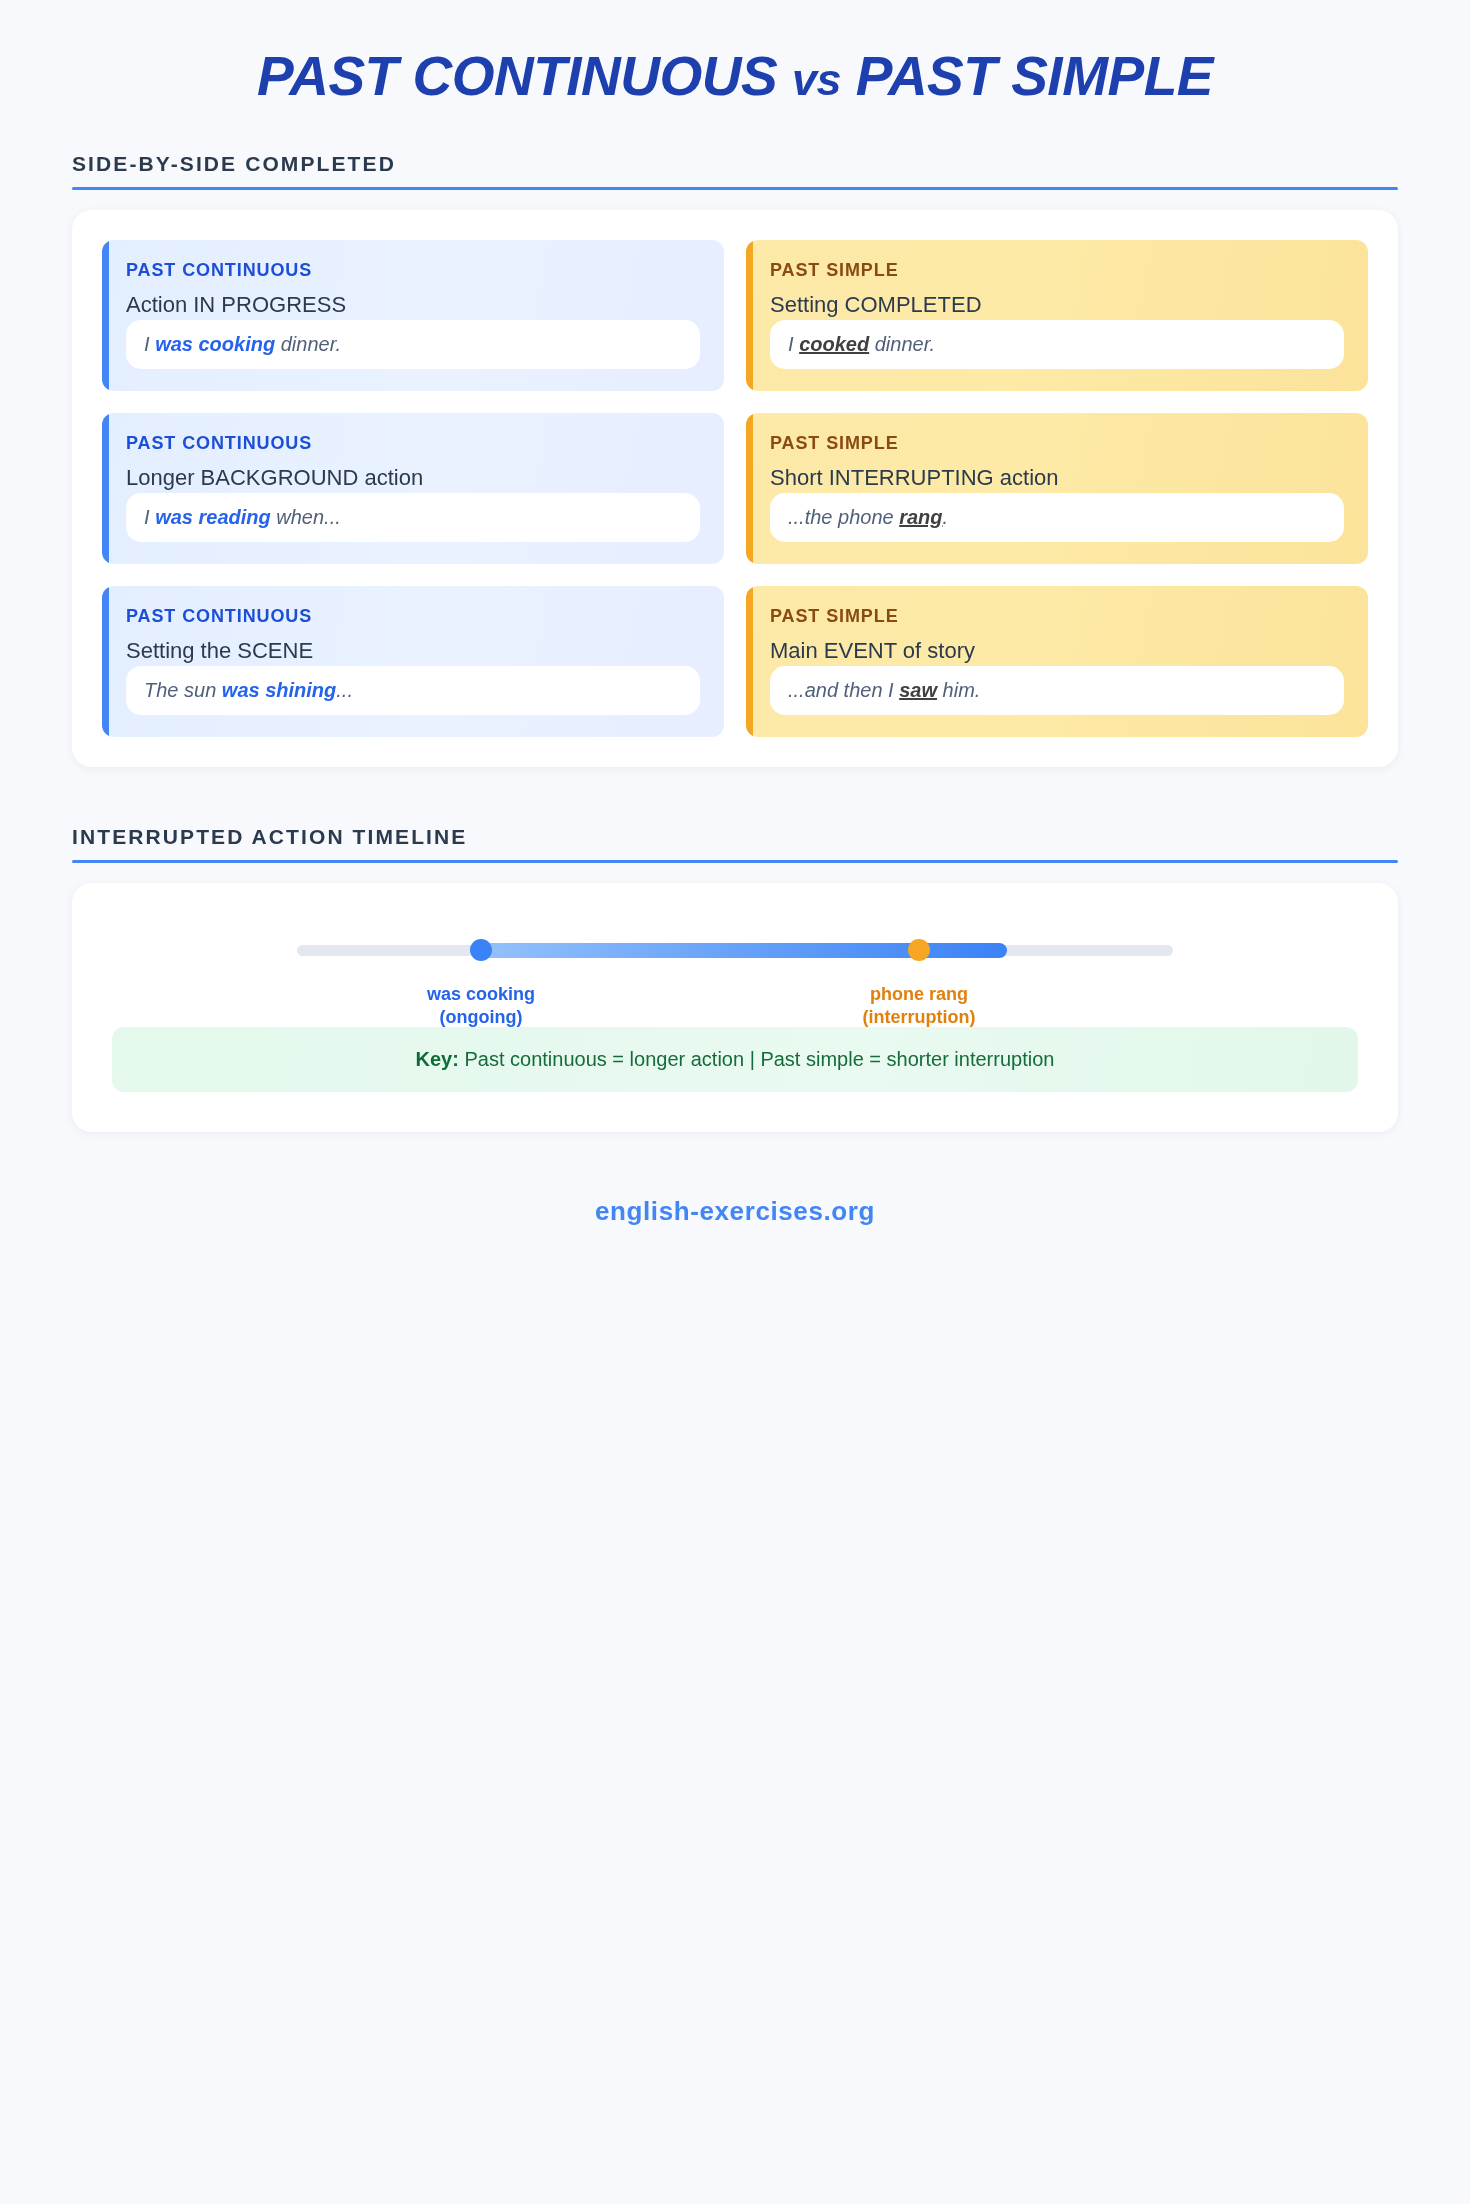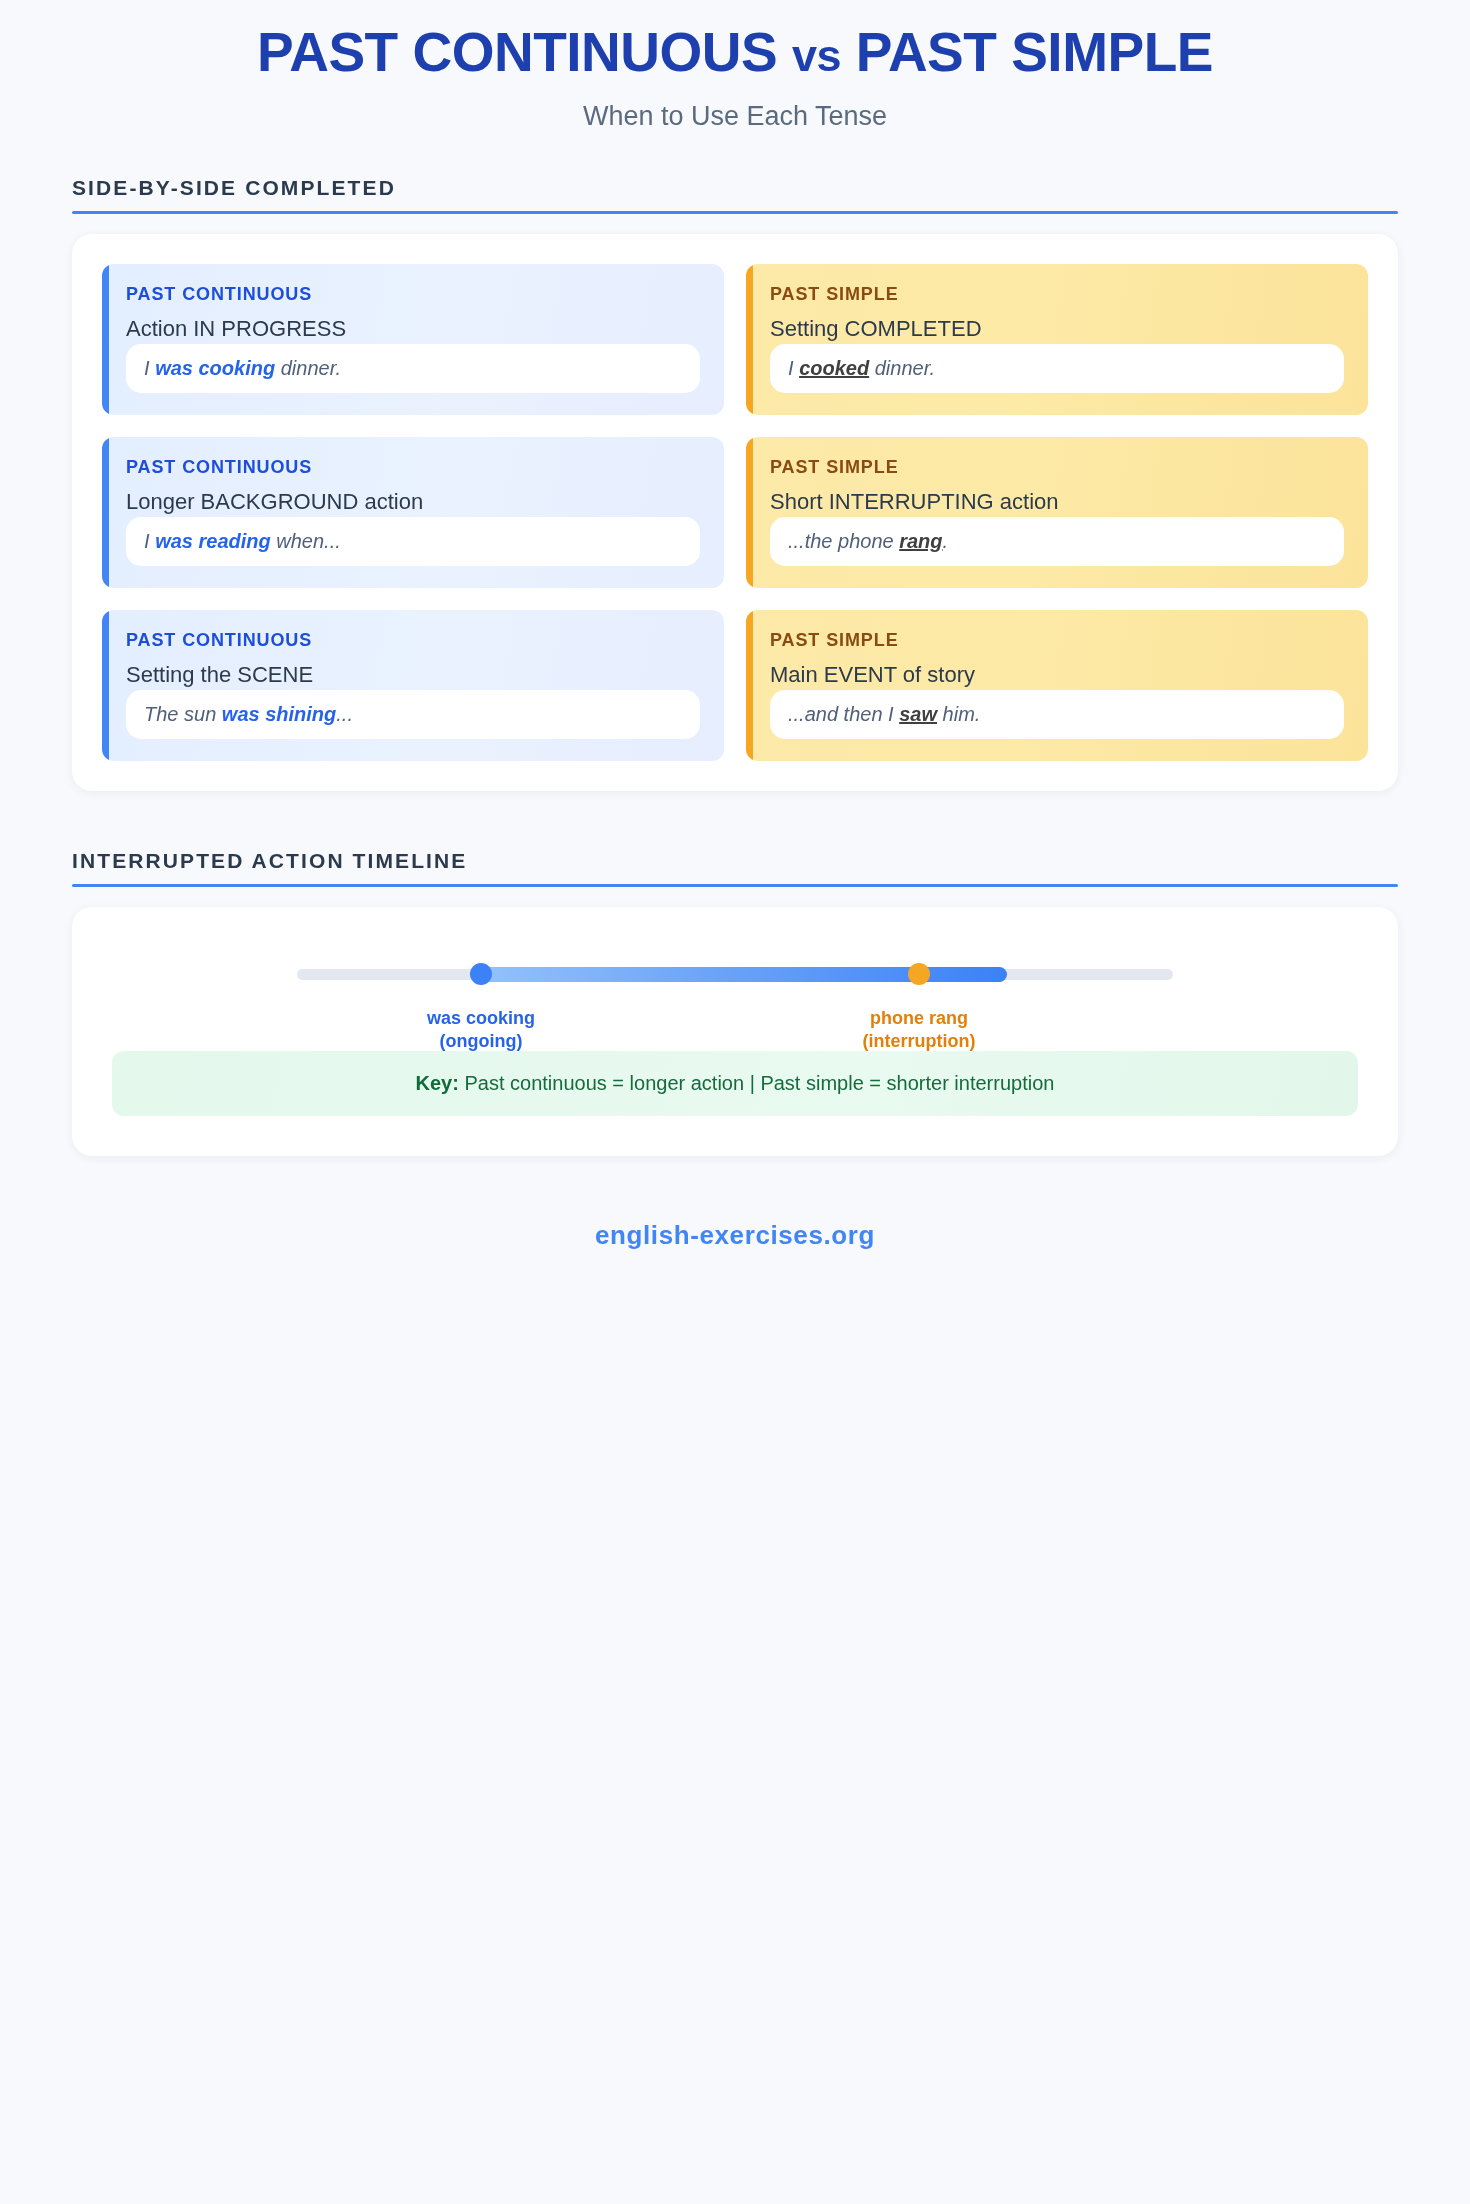--- a/index.html
+++ b/index.html
@@ -14,22 +14,23 @@
   .page {
     width: 1470px;
     height: 2204px;
     background: #f7f9fc;
     position: relative;
     overflow: hidden;
   }
 
   
   .header {
-    padding-top: 22px;
+    padding-top: 46px;
     text-align: center;
+    font-style: italic;
   }
   .main-title {
     font-size: 55px;
     font-weight: bold;
     color: #1e40af;
     letter-spacing: -0.5px;
     line-height: 1.12;
   }
   .main-title .vs {
     font-size: 45px;
@@ -206,21 +207,20 @@
 <body>
 
 <div class="page">
 
   <div class="header">
     <div class="main-title">
       <span>PAST CONTINUOUS</span>
       <span class="vs">vs</span>
       <span>PAST SIMPLE</span>
     </div>
-    <div class="subtitle">When to Use Each Tense</div>
   </div>
 
   <div class="section-head">
     <div class="section-title">SIDE-BY-SIDE COMPLETED</div>
     <div class="section-rule"></div>
   </div>
 
   <div class="panel compare">
     <div class="compare-grid">
 

